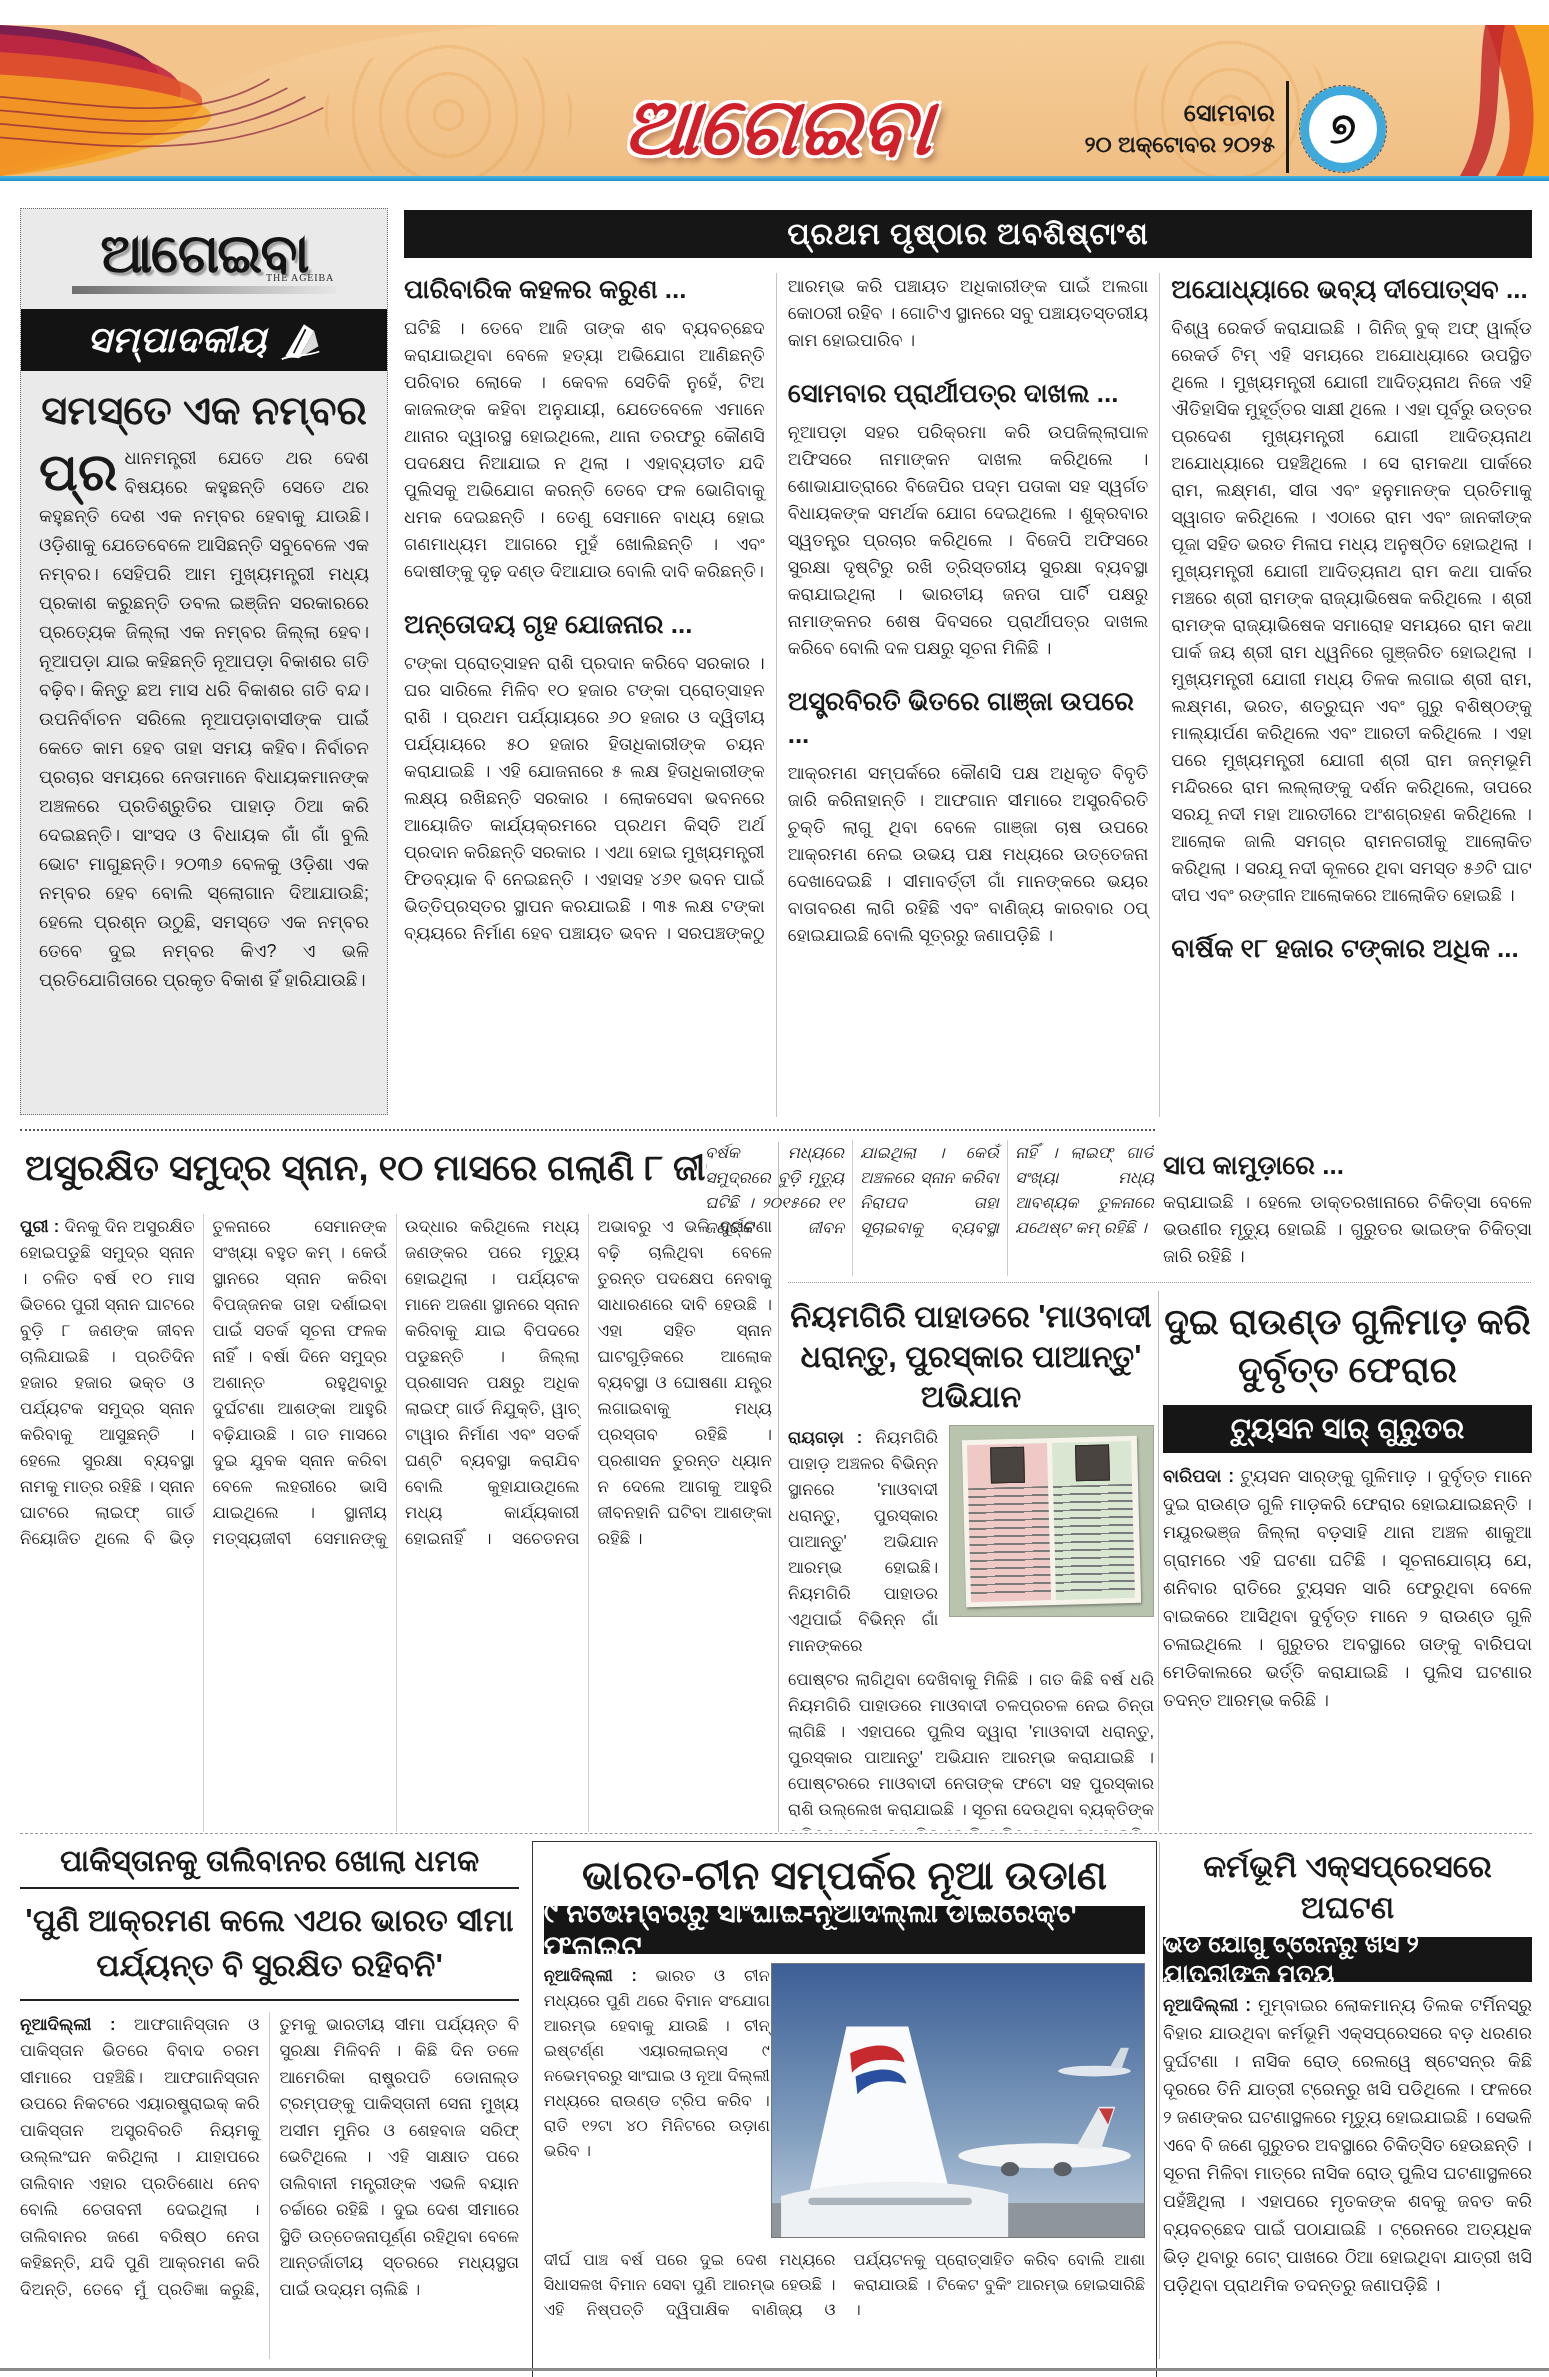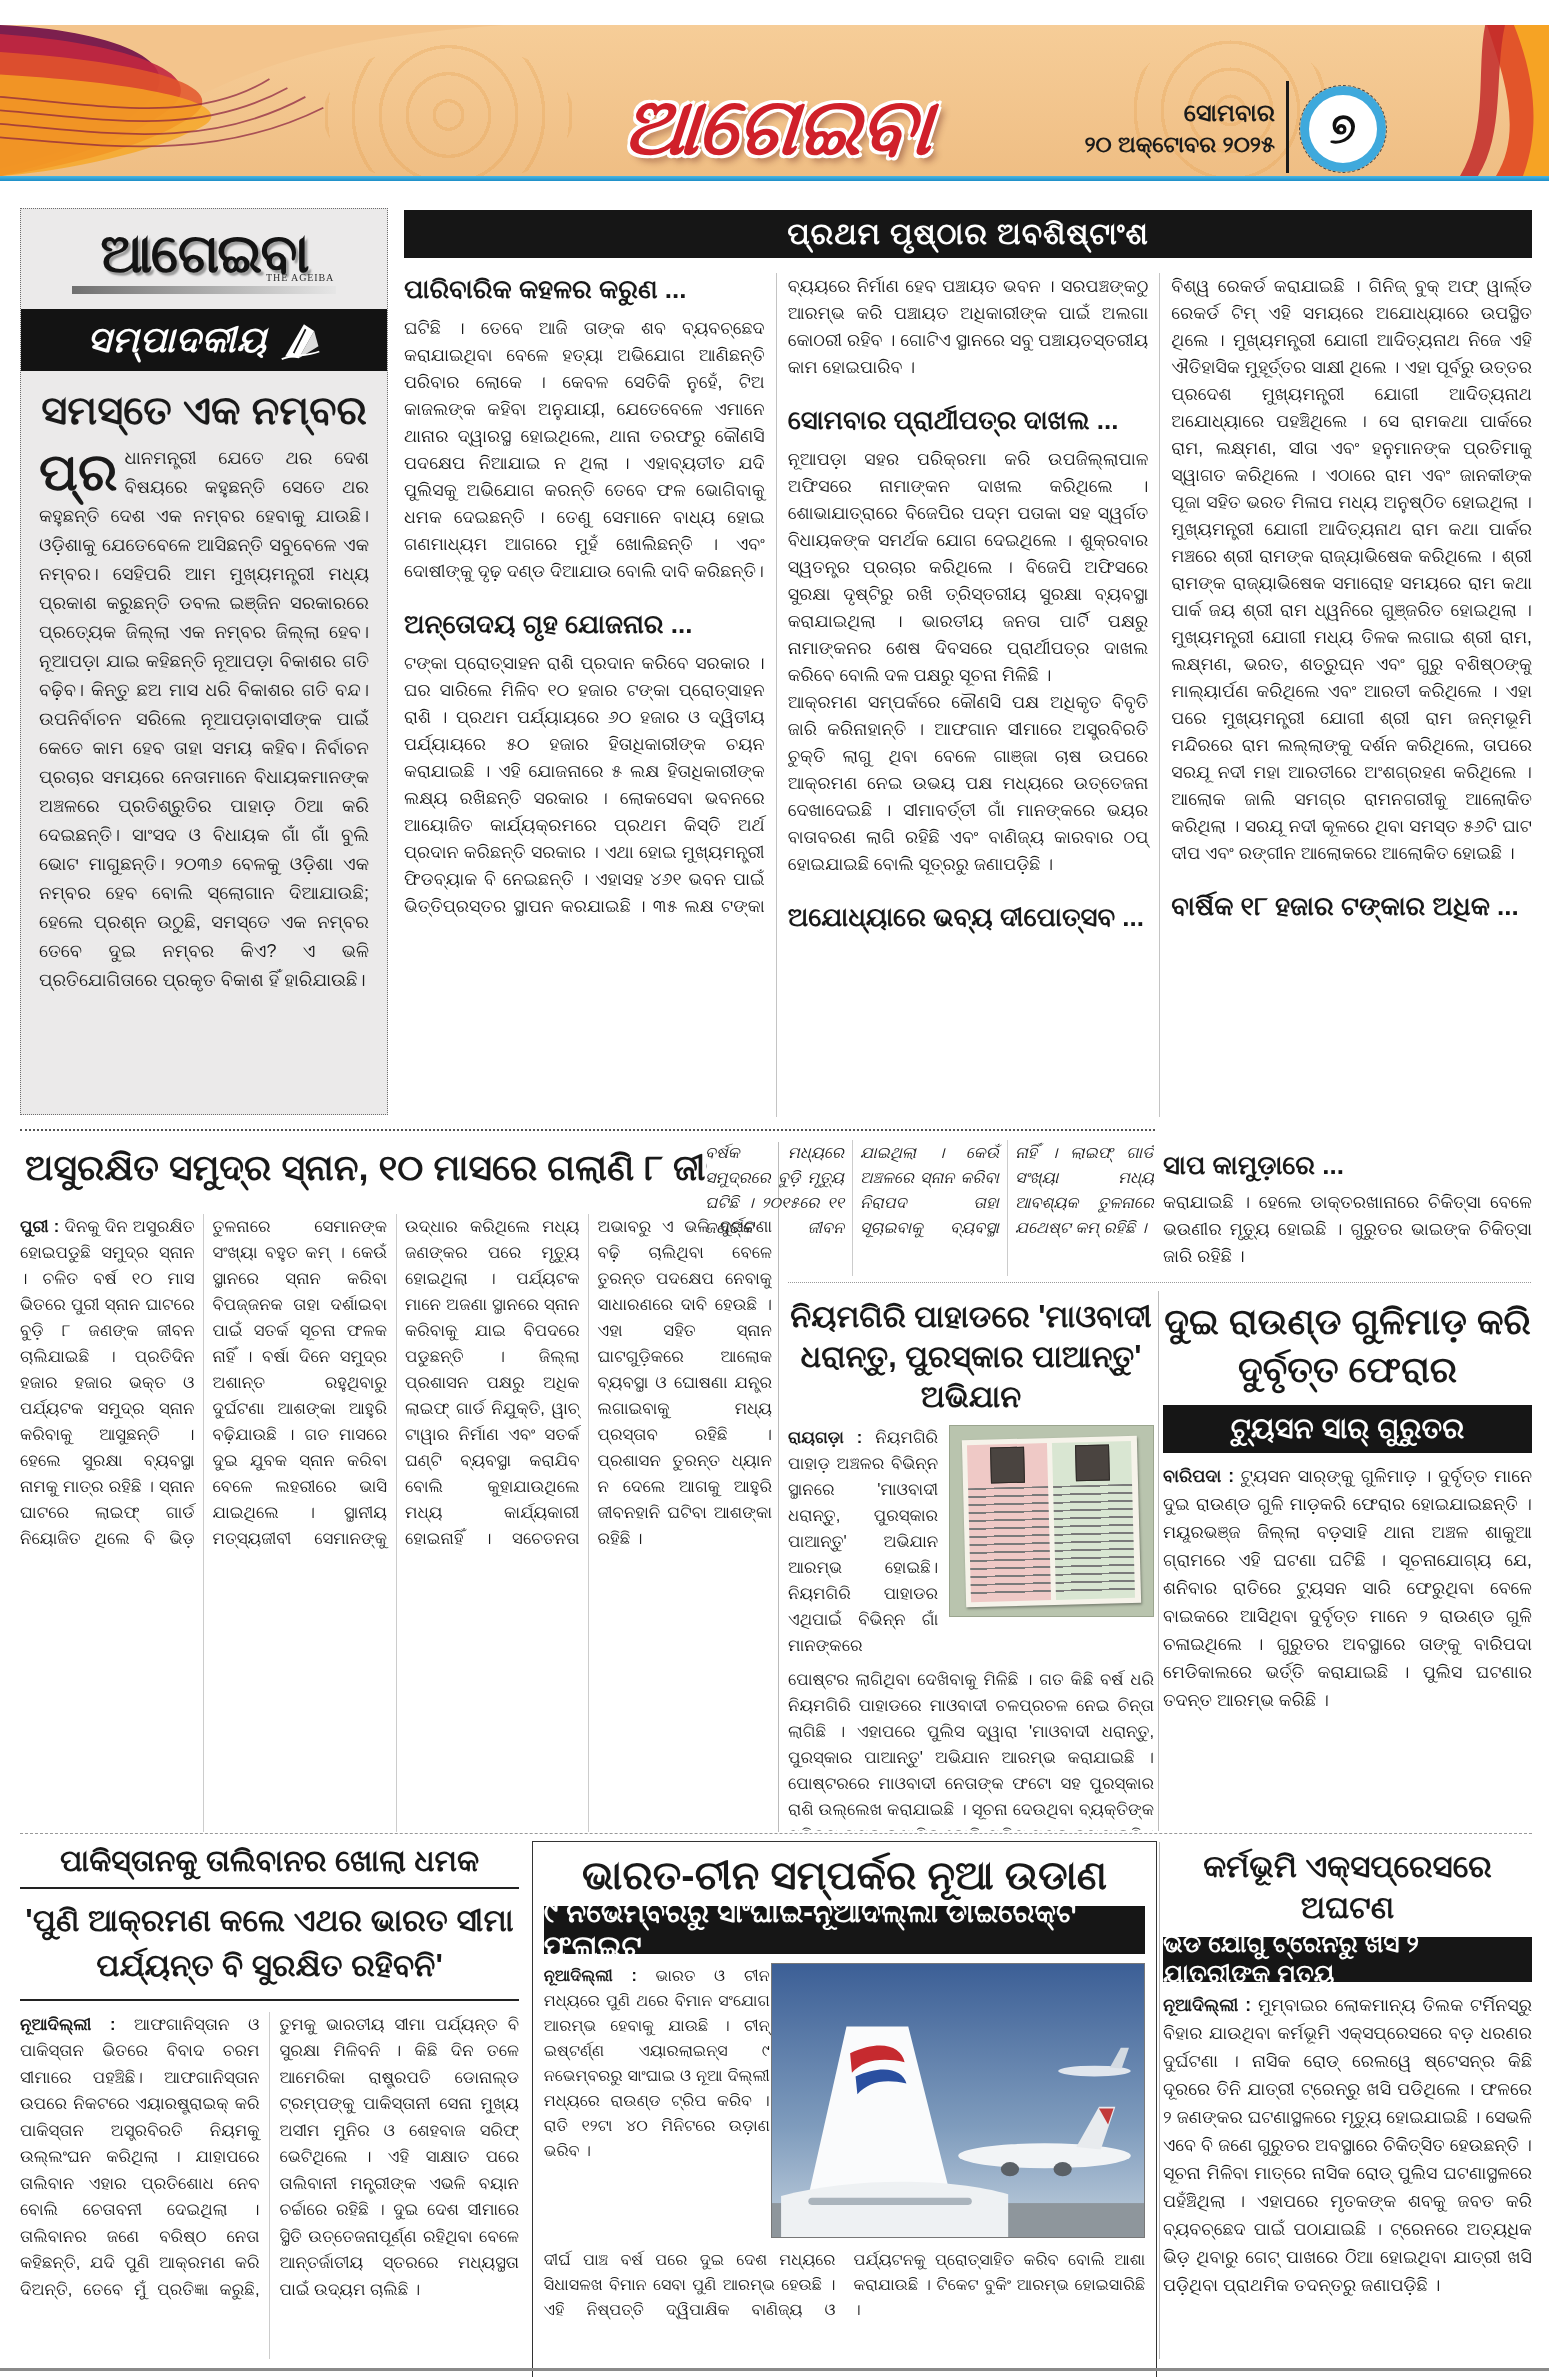--- a/index.html
+++ b/index.html
@@ -199,20 +199,21 @@
     </div>
     <div class="cont-item">
       <h3 class="cont-head">ଅନ୍ତୋଦୟ ଗୃହ ଯୋଜନାର ...</h3>
       <p>ଟଙ୍କା ପ୍ରୋତ୍ସାହନ ରାଶି ପ୍ରଦାନ କରିବେ ସରକାର । ଘର ସାରିଲେ ମିଳିବ ୧୦ ହଜାର ଟଙ୍କା ପ୍ରୋତ୍ସାହନ ରାଶି । ପ୍ରଥମ ପର୍ଯ୍ୟାୟରେ ୬୦ ହଜାର ଓ ଦ୍ୱିତୀୟ ପର୍ଯ୍ୟାୟରେ ୫୦ ହଜାର ହିତାଧିକାରୀଙ୍କ ଚୟନ କରାଯାଇଛି । ଏହି ଯୋଜନାରେ ୫ ଲକ୍ଷ ହିତାଧିକାରୀଙ୍କ ଲକ୍ଷ୍ୟ ରଖିଛନ୍ତି ସରକାର । ଲୋକସେବା ଭବନରେ ଆୟୋଜିତ କାର୍ଯ୍ୟକ୍ରମରେ ପ୍ରଥମ କିସ୍ତି ଅର୍ଥ ପ୍ରଦାନ କରିଛନ୍ତି ସରକାର । ଏଥା ହୋଇ ମୁଖ୍ୟମନ୍ତ୍ରୀ ଫିଡବ୍ୟାକ ବି ନେଇଛନ୍ତି । ଏହାସହ ୪୬୧ ଭବନ ପାଇଁ ଭିତ୍ତିପ୍ରସ୍ତର ସ୍ଥାପନ କରଯାଇଛି । ୩୫ ଲକ୍ଷ ଟଙ୍କା ବ୍ୟୟରେ ନିର୍ମାଣ ହେବ ପଞ୍ଚାୟତ ଭବନ । ସରପଞ୍ଚଙ୍କଠୁ ଆରମ୍ଭ କରି ପଞ୍ଚାୟତ ଅଧିକାରୀଙ୍କ ପାଇଁ ଅଲଗା କୋଠରୀ ରହିବ । ଗୋଟିଏ ସ୍ଥାନରେ ସବୁ ପଞ୍ଚାୟତସ୍ତରୀୟ କାମ ହୋଇପାରିବ ।</p>
     </div>
     <div class="cont-item">
       <h3 class="cont-head">ସୋମବାର ପ୍ରାର୍ଥୀପତ୍ର ଦାଖଲ ...</h3>
       <p>ନୂଆପଡ଼ା ସହର ପରିକ୍ରମା କରି ଉପଜିଲ୍ଲାପାଳ ଅଫିସରେ ନାମାଙ୍କନ ଦାଖଲ କରିଥିଲେ । ଶୋଭାଯାତ୍ରାରେ ବିଜେପିର ପଦ୍ମ ପତାକା ସହ ସ୍ୱର୍ଗତ ବିଧାୟକଙ୍କ ସମର୍ଥକ ଯୋଗ ଦେଇଥିଲେ । ଶୁକ୍ରବାର ସ୍ୱତନ୍ତ୍ର ପ୍ରଚାର କରିଥିଲେ । ବିଜେପି ଅଫିସରେ ସୁରକ୍ଷା ଦୃଷ୍ଟିରୁ ରଖି ତ୍ରିସ୍ତରୀୟ ସୁରକ୍ଷା ବ୍ୟବସ୍ଥା କରାଯାଇଥିଲା । ଭାରତୀୟ ଜନତା ପାର୍ଟି ପକ୍ଷରୁ ନାମାଙ୍କନର ଶେଷ ଦିବସରେ ପ୍ରାର୍ଥୀପତ୍ର ଦାଖଲ କରିବେ ବୋଲି ଦଳ ପକ୍ଷରୁ ସୂଚନା ମିଳିଛି ।</p>
     </div>
     <div class="cont-item">
+      <h3 class="cont-head">ଅସ୍ତ୍ରବିରତି ଭିତରେ ଗାଞ୍ଜା ଉପରେ ...</h3>
       <p>ଆକ୍ରମଣ ସମ୍ପର୍କରେ କୌଣସି ପକ୍ଷ ଅଧିକୃତ ବିବୃତି ଜାରି କରିନାହାନ୍ତି । ଆଫଗାନ ସୀମାରେ ଅସ୍ତ୍ରବିରତି ଚୁକ୍ତି ଲାଗୁ ଥିବା ବେଳେ ଗାଞ୍ଜା ଚାଷ ଉପରେ ଆକ୍ରମଣ ନେଇ ଉଭୟ ପକ୍ଷ ମଧ୍ୟରେ ଉତ୍ତେଜନା ଦେଖାଦେଇଛି । ସୀମାବର୍ତ୍ତୀ ଗାଁ ମାନଙ୍କରେ ଭୟର ବାତାବରଣ ଲାଗି ରହିଛି ଏବଂ ବାଣିଜ୍ୟ କାରବାର ଠପ୍ ହୋଇଯାଇଛି ବୋଲି ସୂତ୍ରରୁ ଜଣାପଡ଼ିଛି ।</p>
     </div>
     <div class="cont-item">
       <h3 class="cont-head">ଅଯୋଧ୍ୟାରେ ଭବ୍ୟ ଦୀପୋତ୍ସବ ...</h3>
       <p>ବିଶ୍ୱ ରେକର୍ଡ କରାଯାଇଛି । ଗିନିଜ୍ ବୁକ୍ ଅଫ୍ ୱାର୍ଲ୍ଡ ରେକର୍ଡ ଟିମ୍ ଏହି ସମୟରେ ଅଯୋଧ୍ୟାରେ ଉପସ୍ଥିତ ଥିଲେ । ମୁଖ୍ୟମନ୍ତ୍ରୀ ଯୋଗୀ ଆଦିତ୍ୟନାଥ ନିଜେ ଏହି ଐତିହାସିକ ମୁହୂର୍ତ୍ତର ସାକ୍ଷୀ ଥିଲେ । ଏହା ପୂର୍ବରୁ ଉତ୍ତର ପ୍ରଦେଶ ମୁଖ୍ୟମନ୍ତ୍ରୀ ଯୋଗୀ ଆଦିତ୍ୟନାଥ ଅଯୋଧ୍ୟାରେ ପହଞ୍ଚିଥିଲେ । ସେ ରାମକଥା ପାର୍କରେ ରାମ, ଲକ୍ଷ୍ମଣ, ସୀତା ଏବଂ ହନୁମାନଙ୍କ ପ୍ରତିମାକୁ ସ୍ୱାଗତ କରିଥିଲେ । ଏଠାରେ ରାମ ଏବଂ ଜାନକୀଙ୍କ ପୂଜା ସହିତ ଭରତ ମିଳାପ ମଧ୍ୟ ଅନୁଷ୍ଠିତ ହୋଇଥିଲା । ମୁଖ୍ୟମନ୍ତ୍ରୀ ଯୋଗୀ ଆଦିତ୍ୟନାଥ ରାମ କଥା ପାର୍କର ମଞ୍ଚରେ ଶ୍ରୀ ରାମଙ୍କ ରାଜ୍ୟାଭିଷେକ କରିଥିଲେ । ଶ୍ରୀ ରାମଙ୍କ ରାଜ୍ୟାଭିଷେକ ସମାରୋହ ସମୟରେ ରାମ କଥା ପାର୍କ ଜୟ ଶ୍ରୀ ରାମ ଧ୍ୱନିରେ ଗୁଞ୍ଜରିତ ହୋଇଥିଲା । ମୁଖ୍ୟମନ୍ତ୍ରୀ ଯୋଗୀ ମଧ୍ୟ ତିଳକ ଲଗାଇ ଶ୍ରୀ ରାମ, ଲକ୍ଷ୍ମଣ, ଭରତ, ଶତ୍ରୁଘ୍ନ ଏବଂ ଗୁରୁ ବଶିଷ୍ଠଙ୍କୁ ମାଲ୍ୟାର୍ପଣ କରିଥିଲେ ଏବଂ ଆରତୀ କରିଥିଲେ । ଏହା ପରେ ମୁଖ୍ୟମନ୍ତ୍ରୀ ଯୋଗୀ ଶ୍ରୀ ରାମ ଜନ୍ମଭୂମି ମନ୍ଦିରରେ ରାମ ଲଲ୍ଲାଙ୍କୁ ଦର୍ଶନ କରିଥିଲେ, ତାପରେ ସରଯୂ ନଦୀ ମହା ଆରତୀରେ ଅଂଶଗ୍ରହଣ କରିଥିଲେ । ଆଲୋକ ଜାଲି ସମଗ୍ର ରାମନଗରୀକୁ ଆଲୋକିତ କରିଥିଲା । ସରଯୂ ନଦୀ କୂଳରେ ଥିବା ସମସ୍ତ ୫୬ଟି ଘାଟ ଦୀପ ଏବଂ ରଙ୍ଗୀନ ଆଲୋକରେ ଆଲୋକିତ ହୋଇଛି ।</p>
     </div>
     <div class="cont-item">
       <h3 class="cont-head">ବାର୍ଷିକ ୧୮ ହଜାର ଟଙ୍କାର ଅଧିକ ...</h3>
     </div>
   </div>

